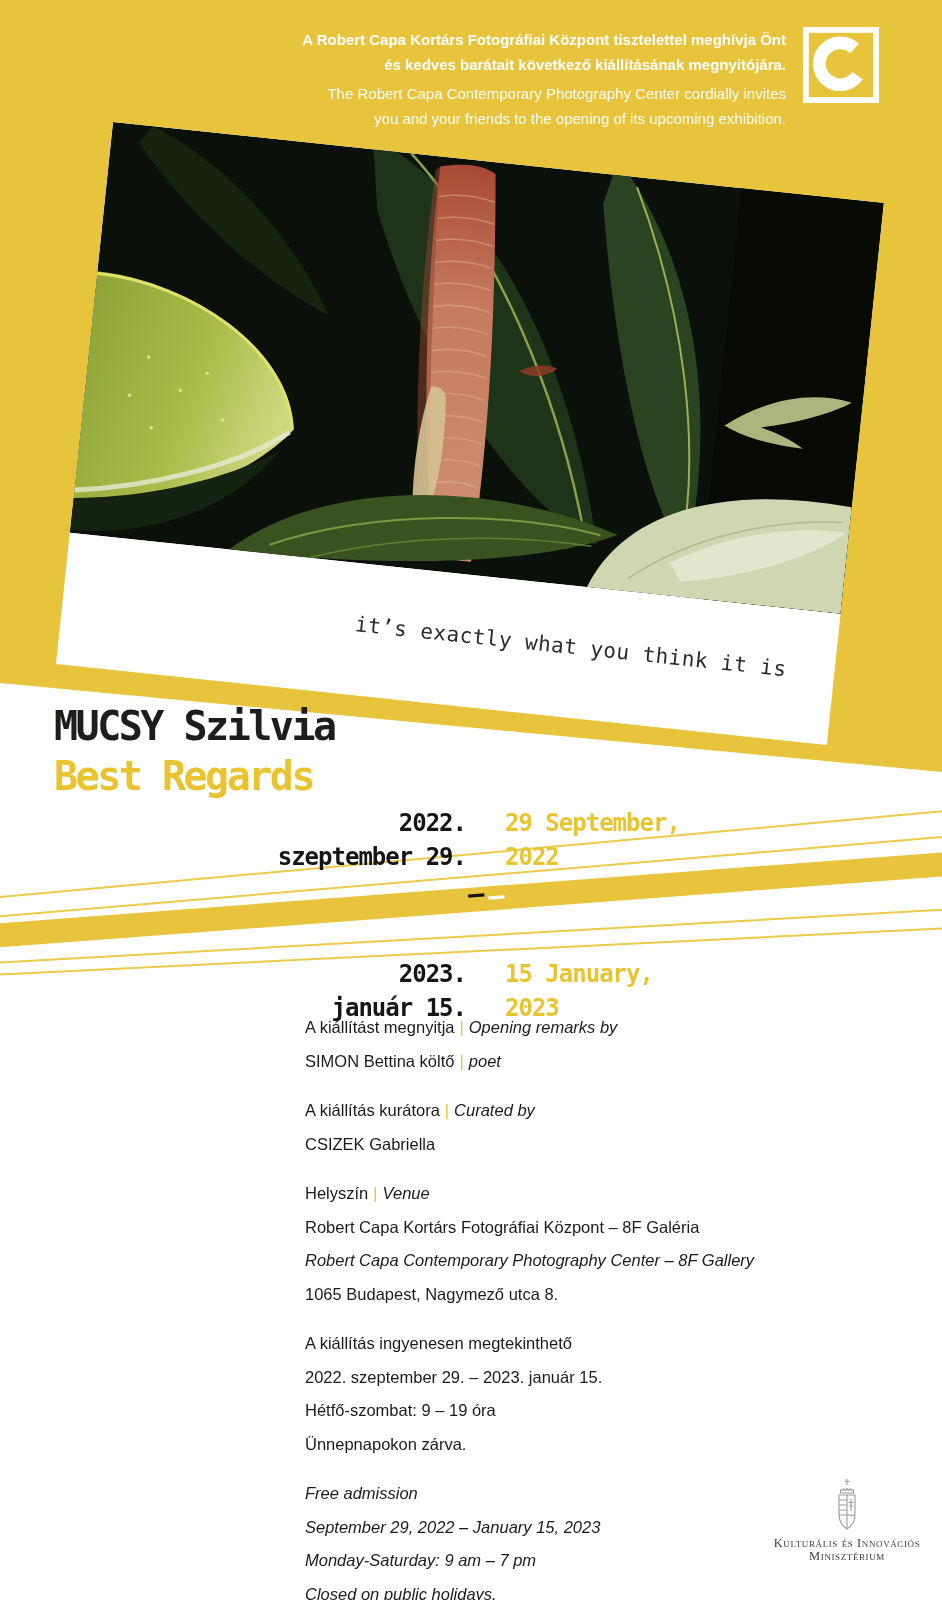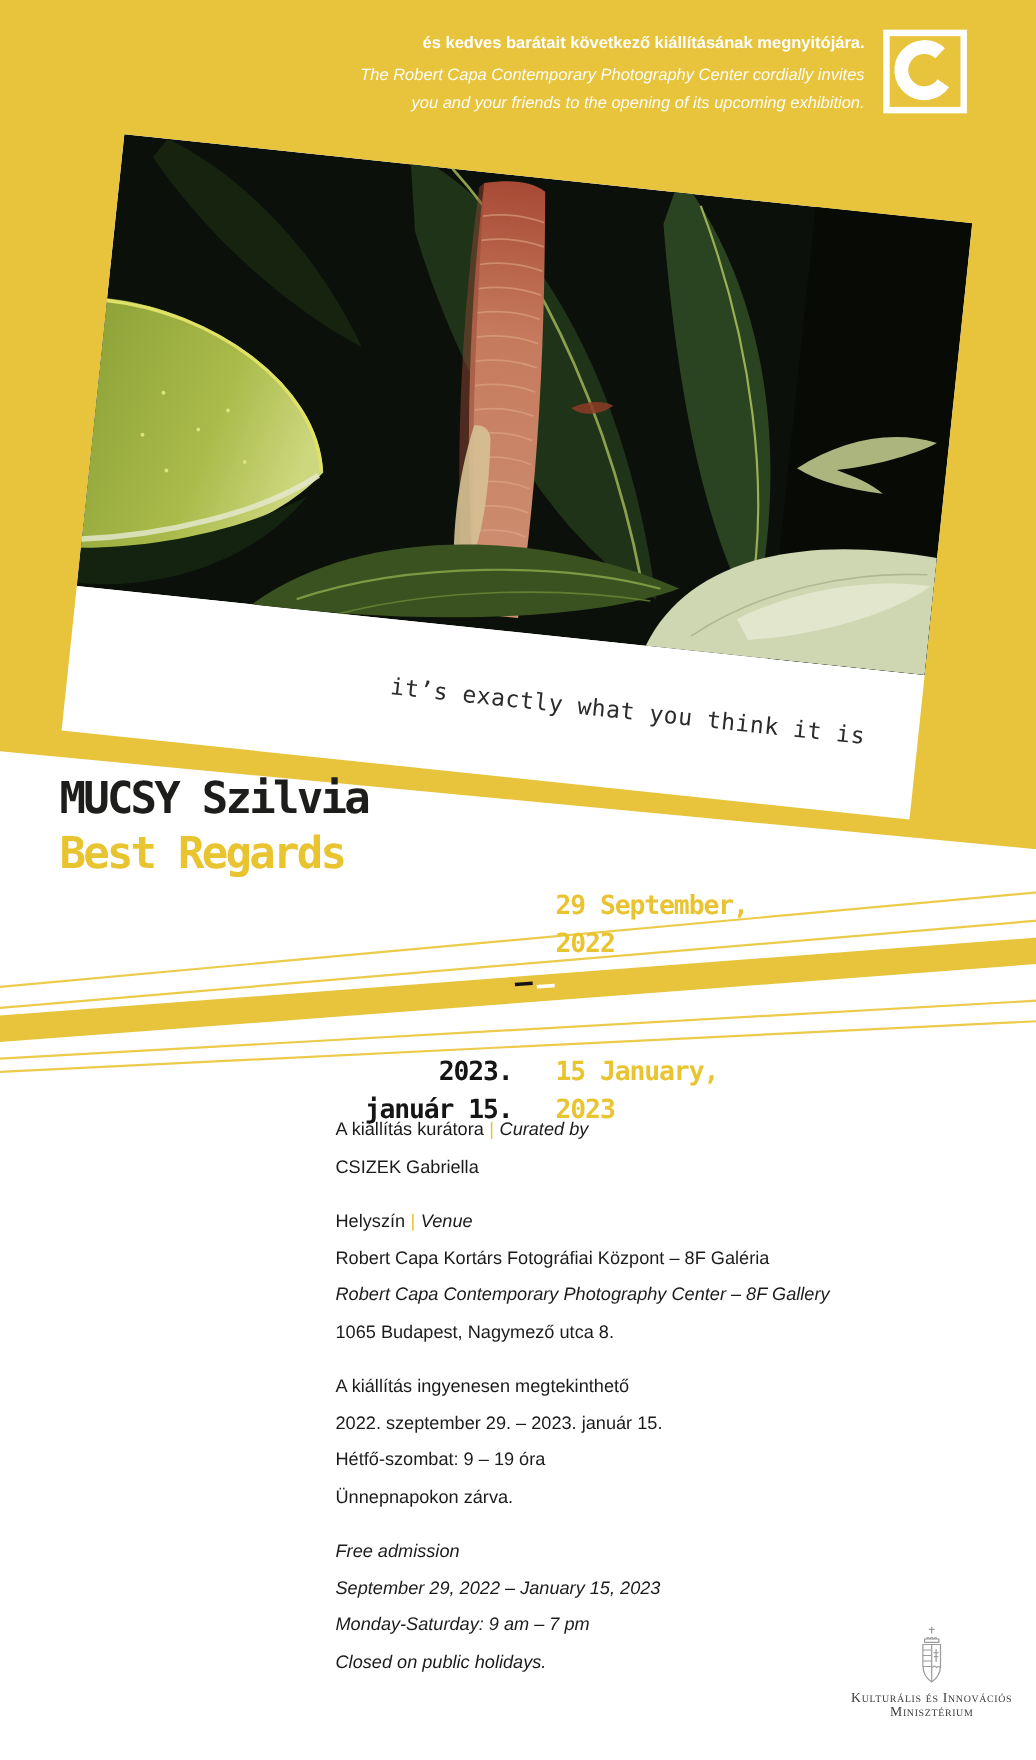--- a/index.html
+++ b/index.html
@@ -6,21 +6,21 @@
   .page{position:relative;width:942px;height:1600px;overflow:hidden;background:#fff;
         font-family:"Liberation Sans",sans-serif;}
 
   
   .yellow-slab{position:absolute;left:0;top:0;width:942px;height:790px;background:#e8c43c;
     clip-path:polygon(0 0,942px 0,942px 772px,0 683px);}
 
   
   .header-text{position:absolute;top:27px;right:156px;text-align:right;color:#fff;}
   .header-text .hu{font-size:15px;line-height:25px;font-weight:700;margin:0;}
-  .header-text .en{font-size:15px;line-height:25px;font-style:italic;margin:4px 0 0 0;opacity:.96;}
+  .header-text .en{font-size:15px;line-height:25px;margin:4px 0 0 0;opacity:.96;}
   .logo-box{position:absolute;top:26px;right:62px;width:78px;height:78px;}
 
   
   .postcard{position:absolute;left:113px;top:122px;width:775px;height:545px;background:#fff;
     transform:rotate(6deg);transform-origin:0 0;}
   .photo{display:block;width:775px;height:413px;}
   .mat{height:132px;display:flex;align-items:center;justify-content:flex-end;
     padding-right:48px;box-sizing:border-box;}
   .caption{font-family:"DejaVu Sans Mono",monospace;font-size:21px;letter-spacing:.5px;
     color:#2b2b2b;margin-top:-10px;}
@@ -66,20 +66,21 @@
   .ministry .m1{margin-top:5px;}
 </style>
 </head>
 <body>
 
 <div class="page">
 
   <div class="yellow-slab"></div>
 
   <div class="header-text">
+    <p class="hu">A Robert Capa Kortárs Fotográfiai Központ tisztelettel meghívja Önt</p>
     <p class="hu" style="margin-top:0">és kedves barátait következő kiállításának megnyitójára.</p>
     <p class="en">The Robert Capa Contemporary Photography Center cordially invites</p>
     <p class="en" style="margin-top:0">you and your friends to the opening of its upcoming exhibition.</p>
   </div>
 
   <div class="logo-box">
     <svg viewBox="0 0 80 80" width="78" height="78">
       <rect x="4" y="4" width="72" height="72" fill="none" stroke="#ffffff" stroke-width="6"></rect>
       <path d="M54 23 A21.5 21.5 0 1 0 57 51" fill="none" stroke="#ffffff" stroke-width="13"></path>
     </svg>
@@ -150,30 +151,36 @@
 
   <div class="stripe s1"></div>
   <div class="stripe s2"></div>
   <div class="stripe band"></div>
   <div class="stripe s3"></div>
   <div class="stripe s4"></div>
 
   <div class="title artist">MUCSY Szilvia</div>
   <div class="title exhibition">Best Regards</div>
 
+  <div class="date-col date-hu dg1">2022.
+szeptember 29.</div>
   <div class="date-col date-en dg1">29 September,
 2022</div>
   <span class="dash dash-black">–</span>
   <span class="dash dash-white">–</span>
   <div class="date-col date-hu dg2">2023.
 január 15.</div>
   <div class="date-col date-en dg2">15 January,
 2023</div>
 
   <div class="details">
+    <p>
+      <span>A kiállítást megnyitja</span><span class="pipe">|</span><span class="it">Opening remarks by</span><br>
+      <span>SIMON Bettina költő</span><span class="pipe">|</span><span class="it">poet</span>
+    </p>
     <p>
       <span>A kiállítás kurátora</span><span class="pipe">|</span><span class="it">Curated by</span><br>
       <span>CSIZEK Gabriella</span>
     </p>
     <p>
       <span>Helyszín</span><span class="pipe">|</span><span class="it">Venue</span><br>
       <span>Robert Capa Kortárs Fotográfiai Központ – 8F Galéria</span><br>
       <span class="it">Robert Capa Contemporary Photography Center – 8F Gallery</span><br>
       <span>1065 Budapest, Nagymező utca 8.</span>
     </p>

